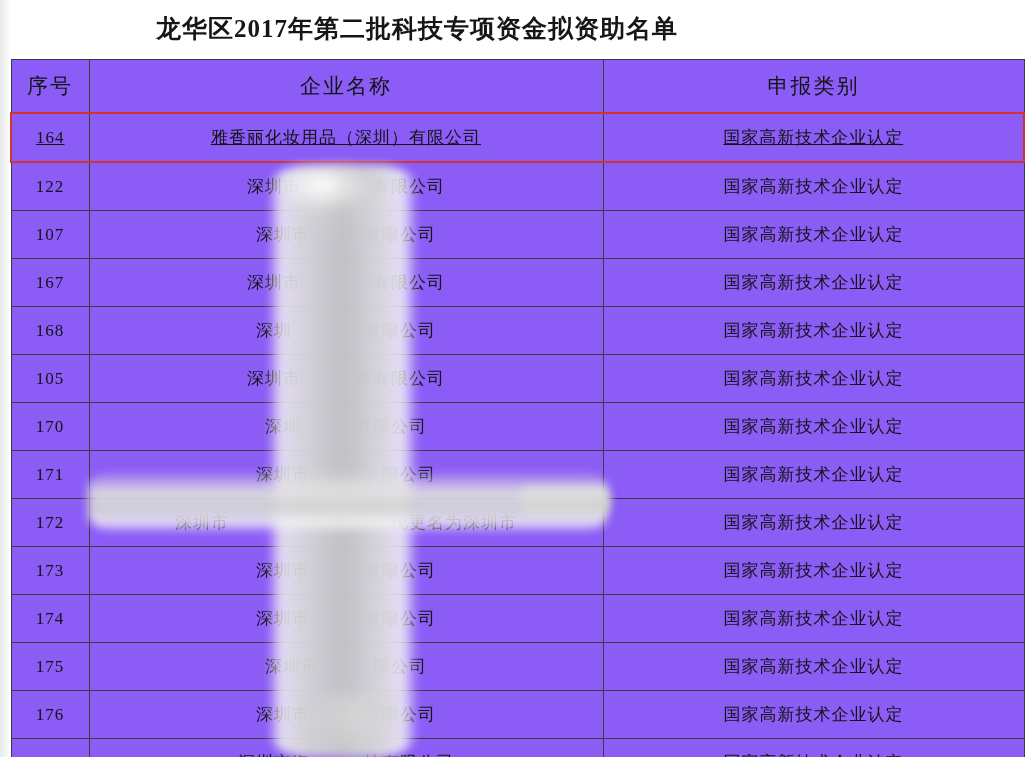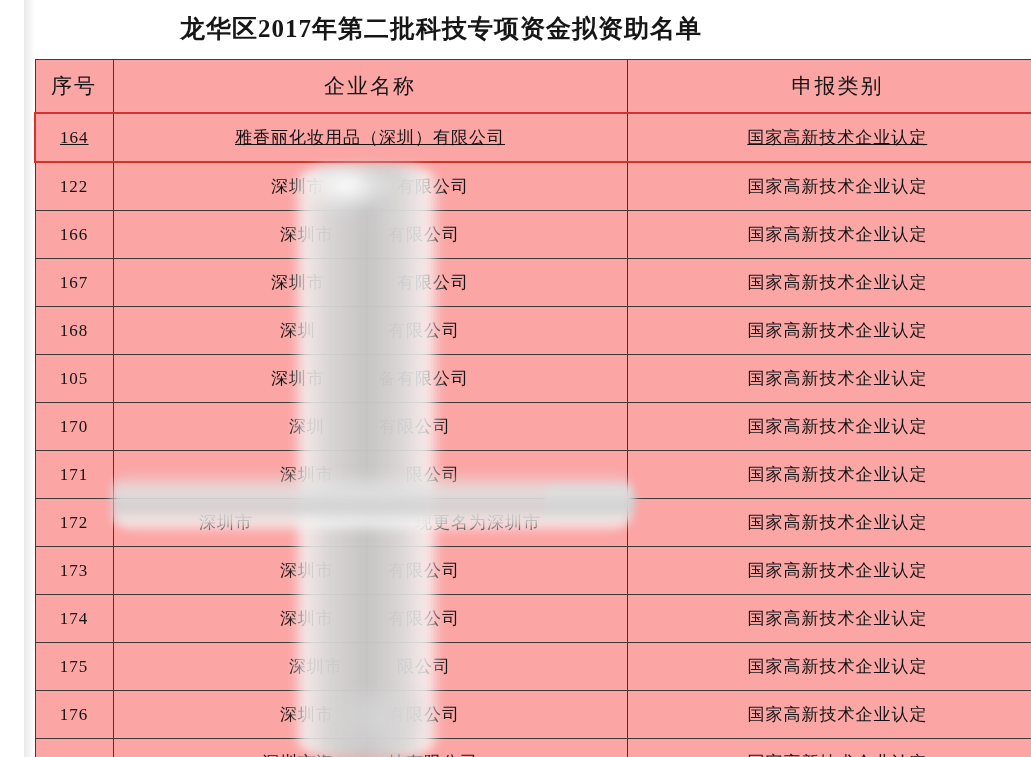--- a/index.html
+++ b/index.html
@@ -14,21 +14,20 @@
     color: #111111;
     overflow: hidden;
     position: relative;
   }
   .page {
     position: relative;
     width: 834px;
     height: 757px;
     background: #ffffff;
     box-sizing: border-box;
-    margin-left: 24px;
   }
   
   .page-edge-left {
     position: absolute;
     left: 0; top: 0; bottom: 0;
     width: 10px;
     background: linear-gradient(to right, #e9e9e9, #fdfdfd);
   }
   .doc-title {
     text-align: center;
@@ -44,21 +43,21 @@
     width: 1013px;
     margin-left: 10px;
     table-layout: fixed;
   }
   table.listing td, table.listing th {
     border: 1px solid #3b3b3b;
     text-align: center;
     vertical-align: middle;
     font-size: 17px;
     color: #131313;
-    background: #fca5a5;
+    background: #8b5cf6;
   }
   table.listing thead th {
     height: 50px;
     font-size: 21px;
     font-weight: normal;
     letter-spacing: 2px;
   }
   col.c-idx { width: 78px; }
   col.c-name { width: 514px; }
   col.c-cat { width: 421px; }
@@ -178,21 +177,21 @@
         <td class="idx">164</td>
         <td class="name">雅香丽化妆用品（深圳）有限公司</td>
         <td class="cat">国家高新技术企业认定</td>
       </tr>
       <tr>
         <td class="idx">122</td>
         <td class="name">深圳市　　　　有限公司</td>
         <td class="cat">国家高新技术企业认定</td>
       </tr>
       <tr>
-        <td class="idx">166</td>
+        <td class="idx">107</td>
         <td class="name">深圳市　　　有限公司</td>
         <td class="cat">国家高新技术企业认定</td>
       </tr>
       <tr>
         <td class="idx">167</td>
         <td class="name">深圳市　　　　有限公司</td>
         <td class="cat">国家高新技术企业认定</td>
       </tr>
       <tr>
         <td class="idx">168</td>

